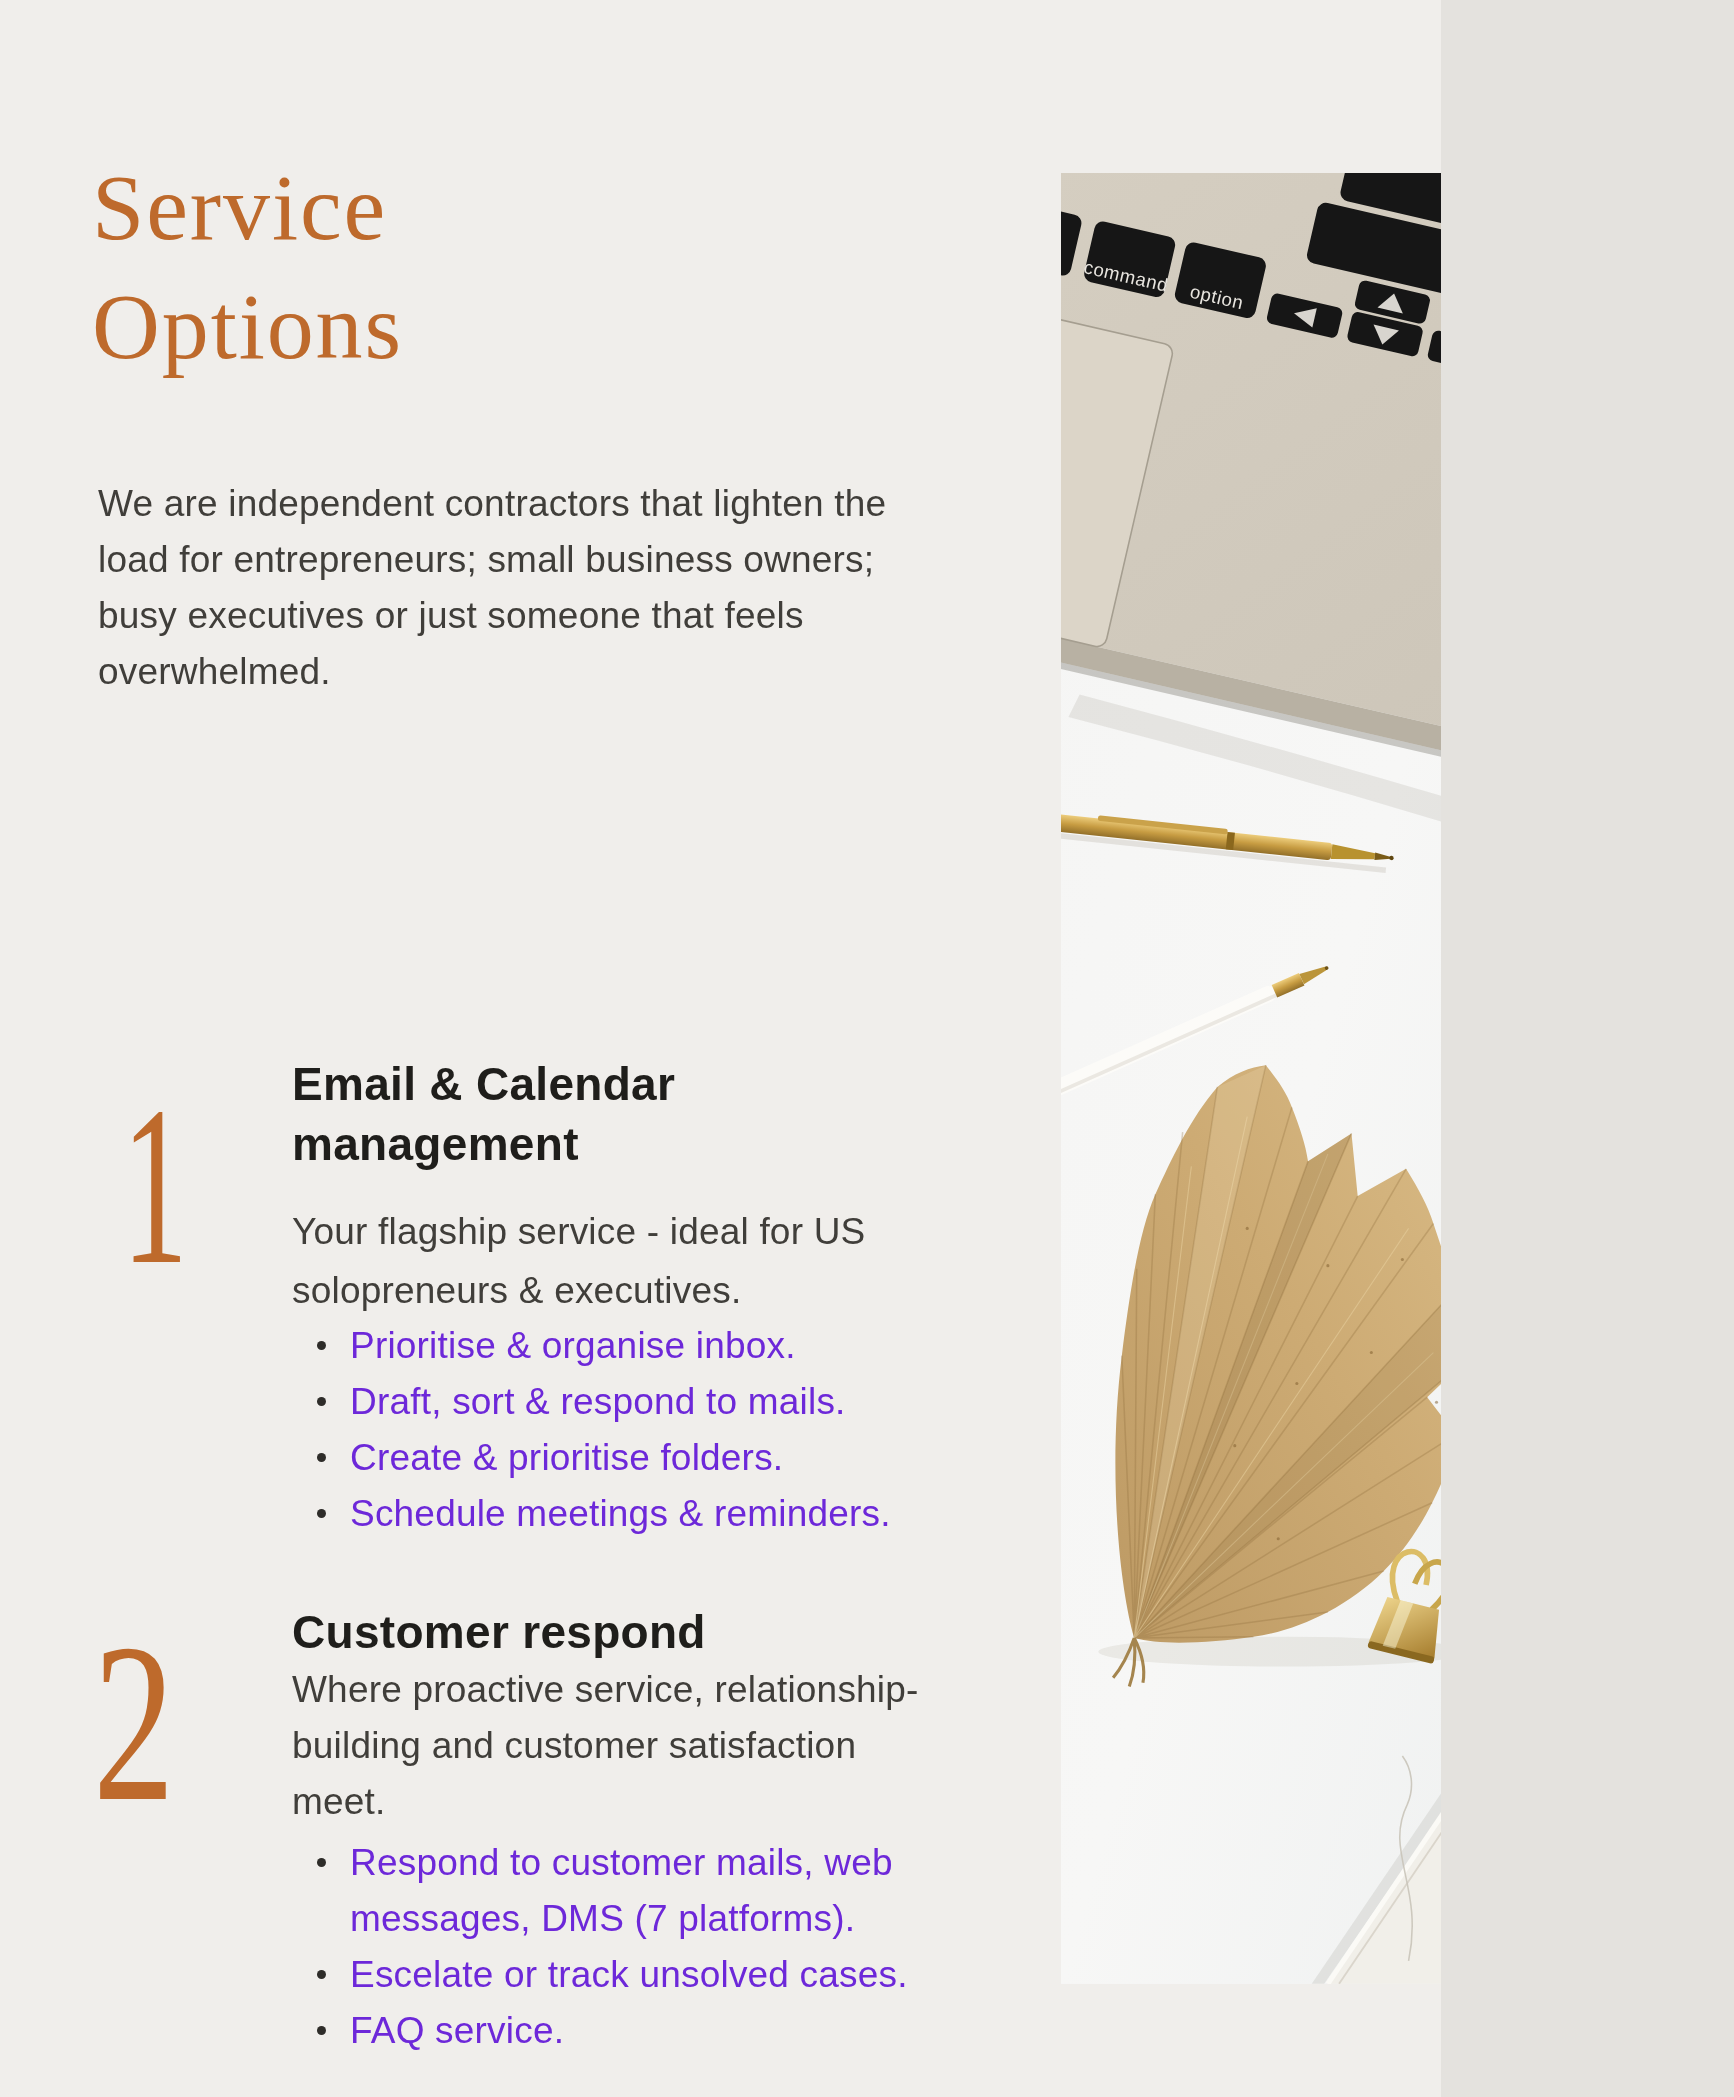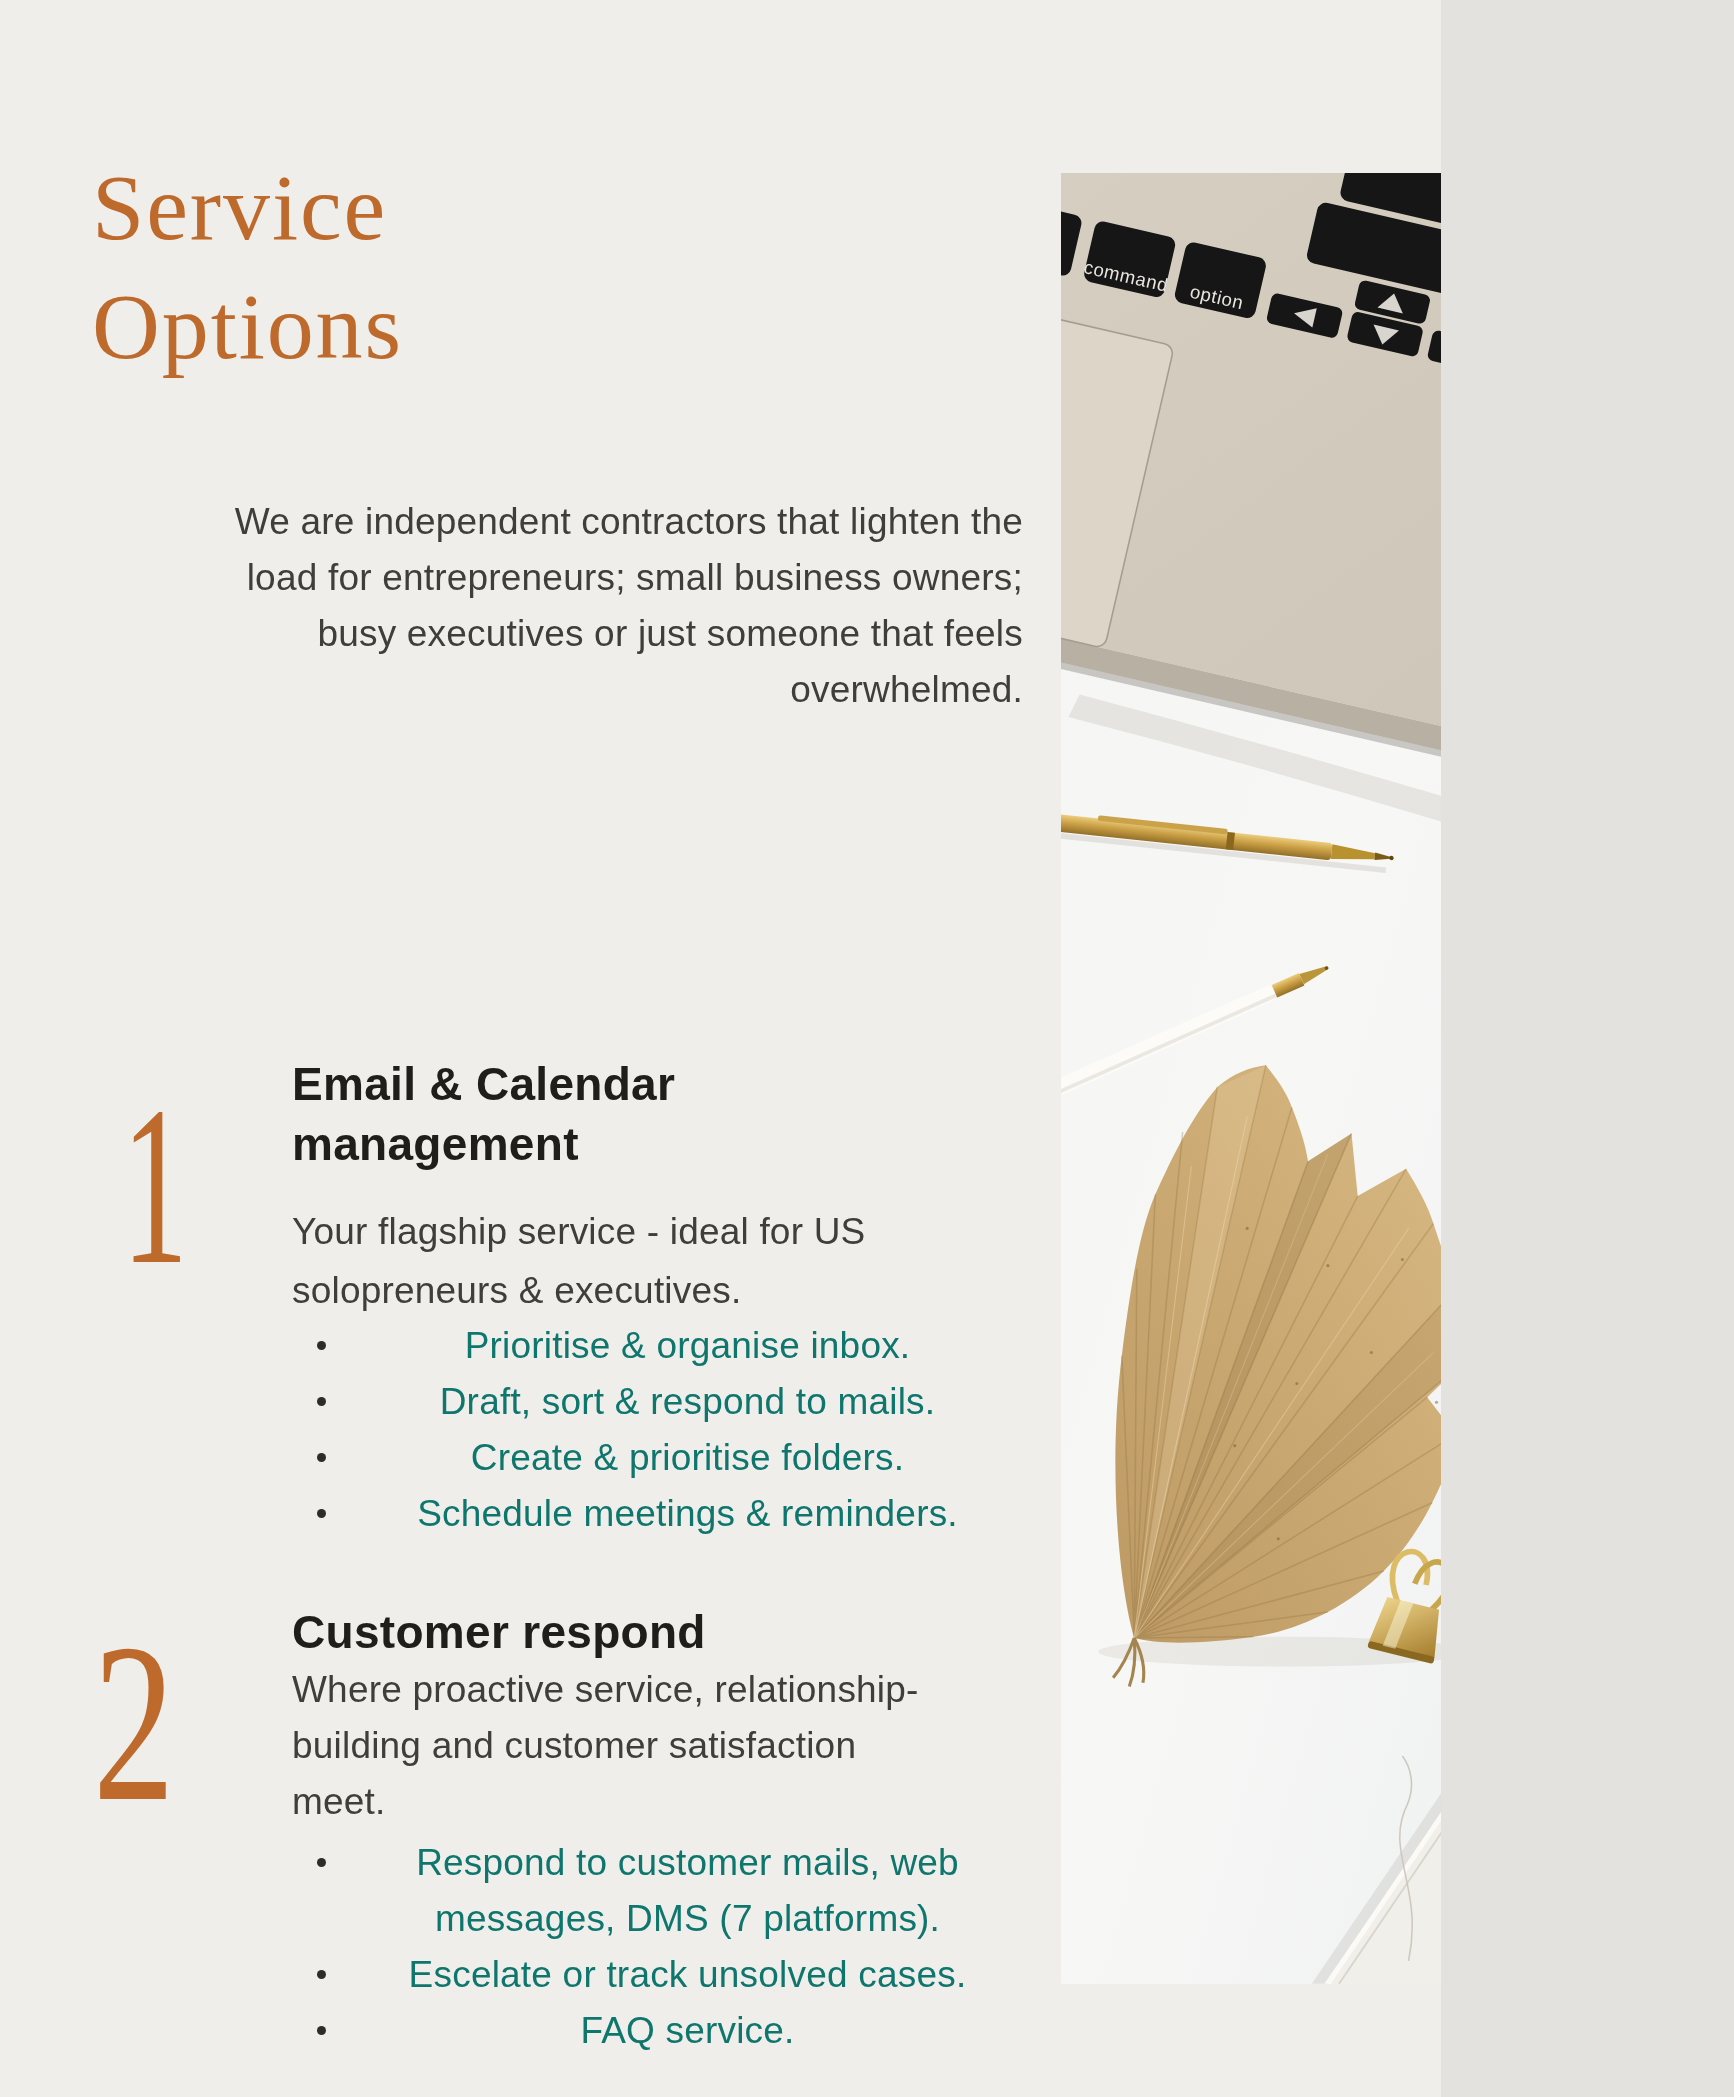--- a/index.html
+++ b/index.html
@@ -3,34 +3,34 @@
 <meta charset="utf-8">
 <style>
   html,body{margin:0;padding:0;background:#e4e2de;}
   .page{position:relative;width:1441px;height:2097px;background:#f0eeeb;overflow:hidden;
         font-family:"Liberation Sans",sans-serif;}
   .pre{white-space:pre-line;}
   .title{position:absolute;left:92px;top:148px;margin:0;
          font-family:"Liberation Serif",serif;font-weight:400;
          font-size:94px;line-height:119px;color:#be6a2c;letter-spacing:1.9px;}
   .body{position:absolute;margin:0;font-size:37px;line-height:56px;color:#403e3a;letter-spacing:0.2px;}
-  .p1{left:98px;top:494px;width:925px;text-align:right;}
+  .p1{left:98px;top:476px;width:925px;}
   .p2{left:98px;top:774px;width:925px;}
   .secnum{position:absolute;font-family:"Liberation Serif",serif;color:#be6a2c;
           font-size:227px;line-height:1;transform-origin:left top;}
   .n1{left:122px;top:1072px;transform:scaleX(.58);}
   .n2{left:93px;top:1609px;transform:scaleX(.72);}
   .heading{position:absolute;margin:0;font-size:46px;line-height:60px;font-weight:700;
            color:#1f1e1b;letter-spacing:0.3px;}
   .h1{left:292px;top:1054px;}
   .h2{left:292px;top:1602px;}
   .d1{left:292px;top:1202px;width:720px;line-height:59px;}
   .d2{left:292px;top:1662px;width:720px;}
   .bullets{position:absolute;list-style:none;margin:0;padding:0;
-           font-size:37px;line-height:56px;color:#0f766e;letter-spacing:0.2px;width:733px;text-align:center;}
+           font-size:37px;line-height:56px;color:#6d28d9;letter-spacing:0.2px;width:733px;}
   .b1{left:292px;top:1318px;}
   .b2{left:292px;top:1835px;}
   .bullets li{position:relative;padding-left:58px;}
   .bullets .dot{position:absolute;left:25px;top:23px;width:9.3px;height:9.3px;
                 border-radius:50%;background:#2e2c29;}
   .photo{position:absolute;left:1061px;top:173px;width:504px;height:1811px;
          background:#f4f4f4;overflow:hidden;}
   .photo svg{display:block;}
 </style>
 </head>

